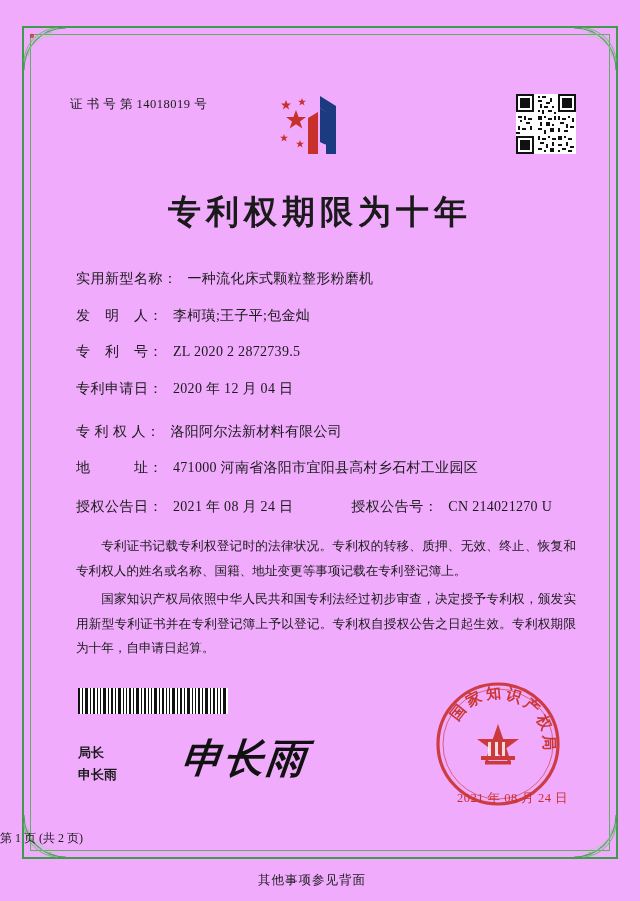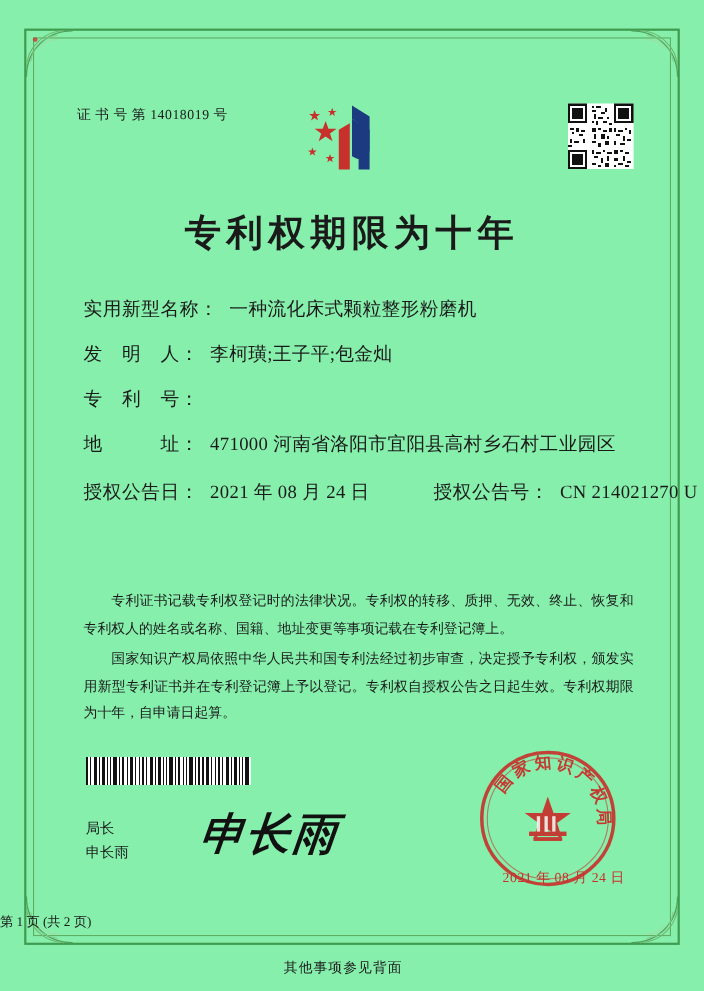--- a/index.html
+++ b/index.html
@@ -12,21 +12,21 @@
     background: #ffffff;
     font-family: "Liberation Serif", serif;
     color: #1a1a1a;
     overflow: hidden;
   }
 
   .page {
     position: relative;
     width: 640px;
     height: 901px;
-    background: #86efac;
+    background: #f0abfc;
     box-sizing: border-box;
   }
 
   
   .border-outer {
     position: absolute;
     left: 22px;
     top: 26px;
     right: 22px;
     bottom: 42px;
@@ -99,21 +99,21 @@
   .fields {
     position: absolute;
     left: 76px;
     right: 60px;
     top: 268px;
   }
   .row {
     display: flex;
     align-items: flex-end;
     margin-bottom: 15.5px;
-    font-size: 17px;
+    font-size: 14px;
     line-height: 1.5;
   }
   .row .label {
     flex: 0 0 auto;
     white-space: nowrap;
     letter-spacing: 0.5px;
   }
   .row .value {
     margin-left: 10px;
     white-space: nowrap;
@@ -151,20 +151,21 @@
   }
   .barcode svg { display:block; }
 
   
   .sig-label {
     position: absolute;
     left: 78px;
     top: 742px;
     font-size: 13px;
     line-height: 1.7;
+    font-weight: bold;
   }
   .sig-script {
     position: absolute;
     left: 182px;
     top: 731px;
     font-size: 40px;
     font-family: "Liberation Serif", serif;
     font-style: italic;
     font-weight: bold;
     letter-spacing: 2px;
@@ -348,23 +349,32 @@
       <span class="value">一种流化床式颗粒整形粉磨机</span>
     </div>
 
     <div class="row">
       <span class="label">发　明　人：</span>
       <span class="value">李柯璜;王子平;包金灿</span>
     </div>
 
     <div class="row">
       <span class="label">专　利　号：</span>
-    </div>
-
-
+      <span class="value">ZL 2020 2 2872739.5</span>
+    </div>
+
+    <div class="row">
+      <span class="label">专利申请日：</span>
+      <span class="value">2020 年 12 月 04 日</span>
+    </div>
+
+    <div class="row" style="margin-top:22px;">
+      <span class="label">专 利 权 人：</span>
+      <span class="value">洛阳阿尔法新材料有限公司</span>
+    </div>
 
     <div class="row">
       <span class="label">地　　　址：</span>
       <span class="value">471000 河南省洛阳市宜阳县高村乡石村工业园区</span>
     </div>
 
     <div class="row two-col" style="margin-top:18px;">
       <span class="label">授权公告日：</span>
       <span class="value">2021 年 08 月 24 日</span>
       <span class="pair2">

